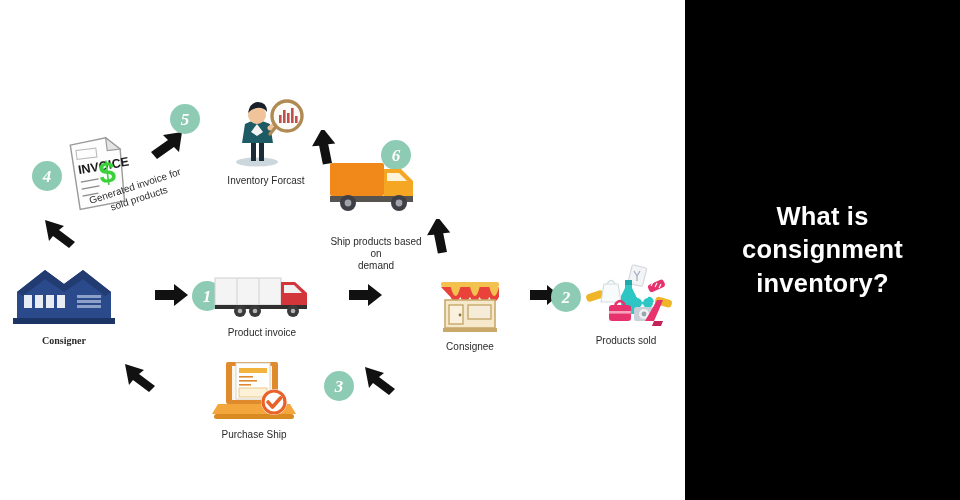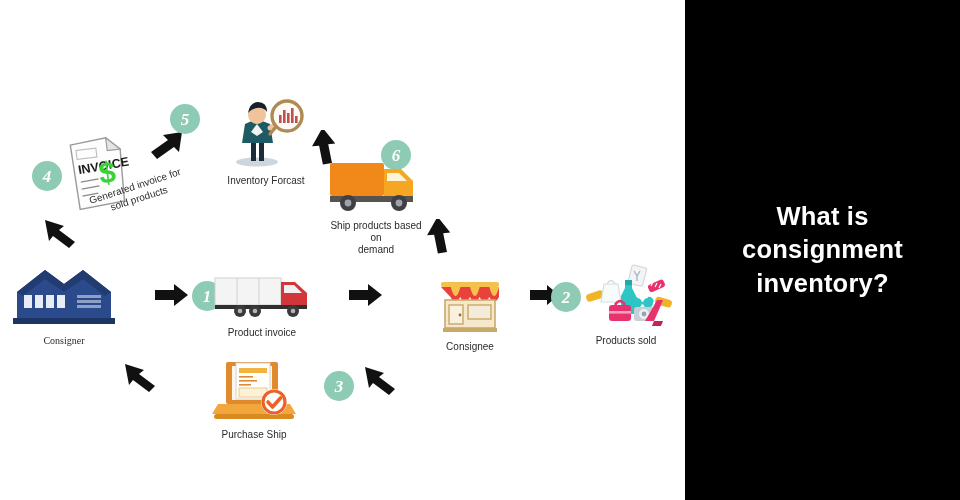--- a/index.html
+++ b/index.html
@@ -20,21 +20,21 @@
     color:#ffffff;font-weight:bold;font-size:25.5px;line-height:1.32;
     text-align:center;letter-spacing:.2px;width:230px;
   }
 
   
   .node{position:absolute;display:flex;flex-direction:column;align-items:center;}
   .node .cap{
     margin-top:3px;text-align:center;color:#2b2b2b;
     font-size:10px;line-height:1.18;white-space:pre-line;
   }
-  .cap-serif{font-family:"Liberation Serif", serif;font-weight:normal;font-size:14px;color:#111;}
+  .cap-serif{font-family:"Liberation Serif", serif;font-weight:bold;font-size:14px;color:#111;}
 
   
   .badge{
     position:absolute;width:30px;height:30px;border-radius:50%;
     background:#8ecbb4;color:#ffffff;
     display:flex;align-items:center;justify-content:center;
     font-family:"Liberation Serif", serif;font-style:italic;font-weight:bold;
     font-size:17px;line-height:1;
   }
 
@@ -119,21 +119,21 @@
   </div>
 
   <div class="arw" style="left:306px;top:130px;">
     <svg width="38" height="36" viewBox="0 0 38 36">
       <path d="M4 4 L24 8 L19 13 L34 25 L28 32 L13 20 L8 25 Z" fill="#111" transform="rotate(40 19 18)"></path>
     </svg>
   </div>
 
   <div class="badge" style="left:381px;top:140px;">6</div>
 
-  <div class="node" style="left:324px;top:155px;width:104px;">
+  <div class="node" style="left:324px;top:155px;width:104px;gap:16px;">
     <span>
       <svg width="100" height="58" viewBox="0 0 100 58">
         <rect x="4" y="8" width="54" height="33" rx="2" fill="#f0881a"></rect>
         <path d="M58 14 h17 l12 12 v15 h-29 z" fill="#f5a623"></path>
         <path d="M61 18 h12 l8 8 h-20 z" fill="#fdf3d8"></path>
         <rect x="4" y="41" width="83" height="6" fill="#57534e"></rect>
         <circle cx="22" cy="48" r="8" fill="#3f3f46"></circle>
         <circle cx="22" cy="48" r="3.4" fill="#a1a1aa"></circle>
         <circle cx="73" cy="48" r="8" fill="#3f3f46"></circle>
         <circle cx="73" cy="48" r="3.4" fill="#a1a1aa"></circle>

